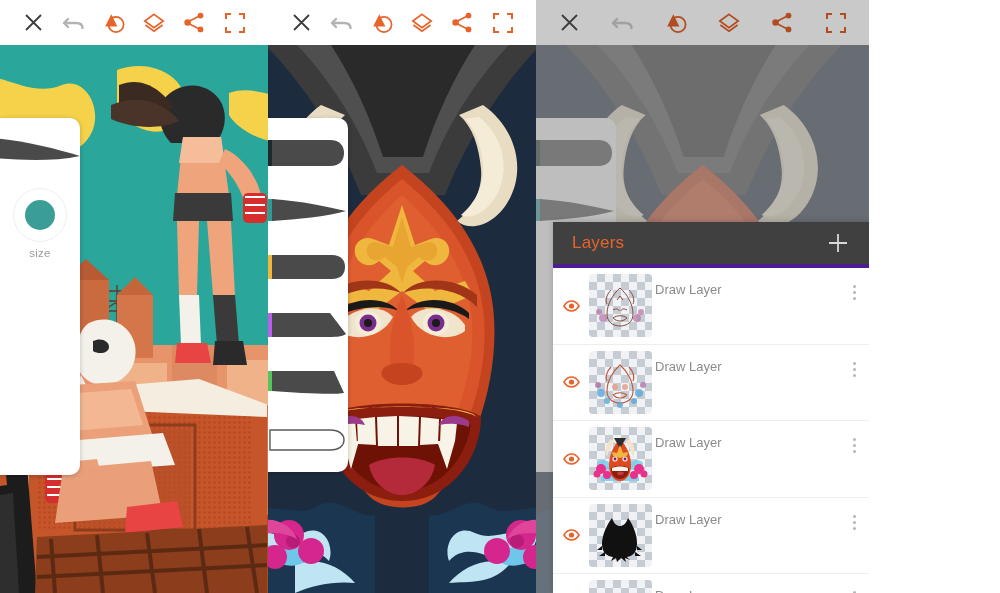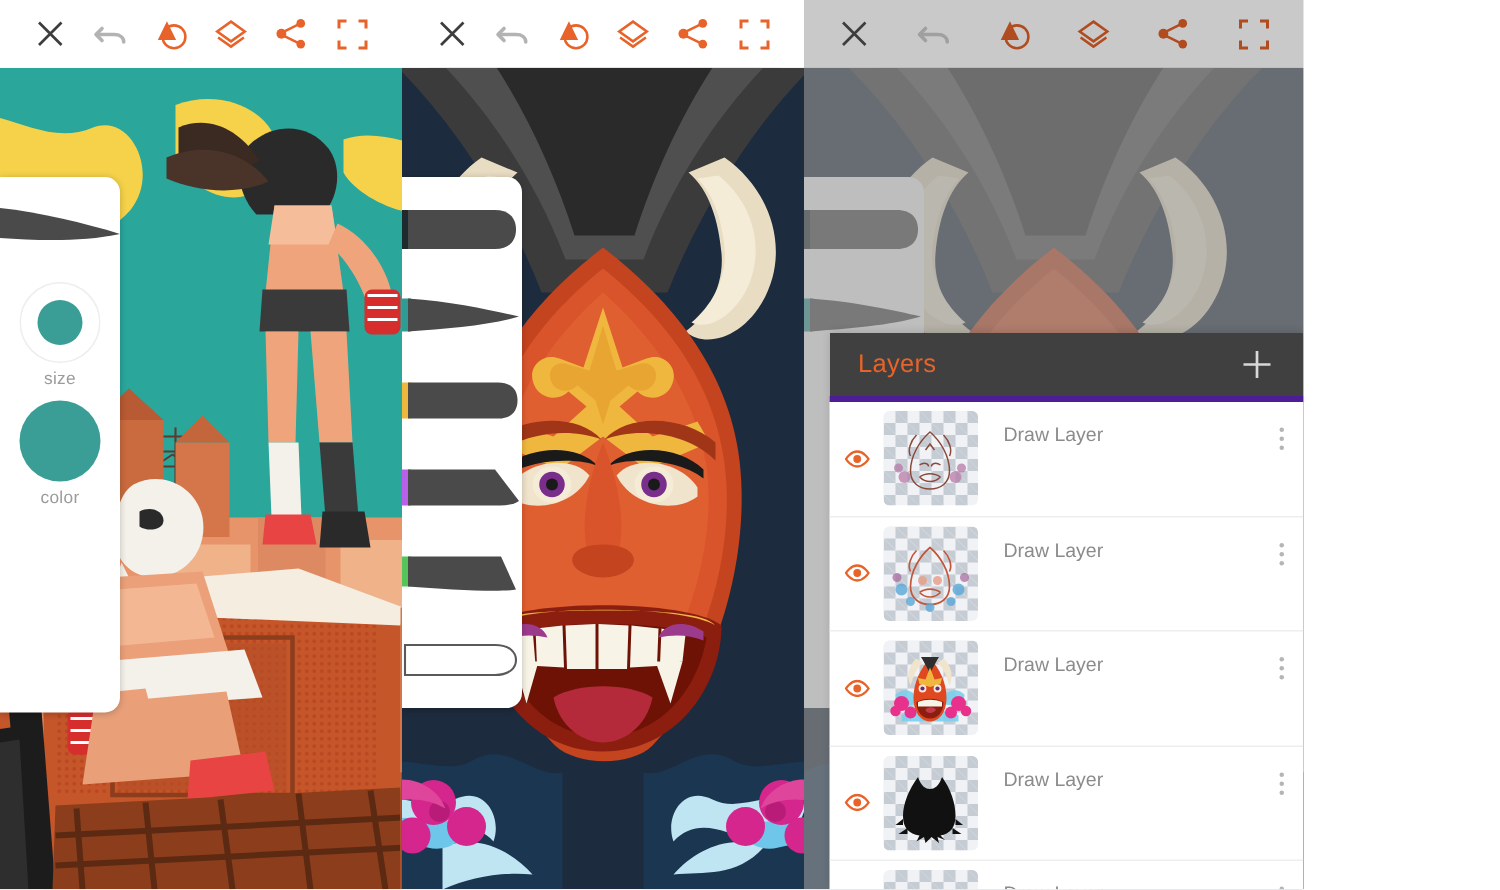--- a/index.html
+++ b/index.html
@@ -91,21 +91,21 @@
     overflow: hidden; flex: 0 0 63px; background: #ffffff;
   }
   .thumb-checker {
     position: absolute; inset: 0;
     background-image:
       linear-gradient(45deg, #c6ccd4 25%, transparent 25%, transparent 75%, #c6ccd4 75%),
       linear-gradient(45deg, #c6ccd4 25%, transparent 25%, transparent 75%, #c6ccd4 75%);
     background-size: 16px 16px; background-position: 0 0, 8px 8px; background-color: #f0f2f5;
   }
   .thumb svg { position: absolute; inset: 0; width: 100%; height: 100%; }
-  .layer-name { flex: 1 1 auto; font-size: 13px; color: #8b8b8b; padding-left: 17px; align-self: flex-start; margin-top: 14px; }
+  .layer-name { flex: 1 1 auto; font-size: 13px; color: #8b8b8b; padding-left: 3px; align-self: flex-start; margin-top: 14px; }
   .kebab { width: 30px; flex: 0 0 30px; display: flex; flex-direction: column; align-items: center; gap: 3px; align-self: flex-start; margin-top: 17px; cursor: pointer; }
   .kebab i { width: 3px; height: 3px; border-radius: 50%; background: #b5b5b5; display: block; }
 </style>
 </head>
 <body>
 
 <div class="screens">
 
   <div class="screen s1">
     <div class="canvas">
@@ -244,24 +244,20 @@
       <div class="brush-preview">
         <svg width="84" height="40" viewBox="0 0 84 40">
             <path d="M-4 10 C24 12 58 20 84 28 C56 34 22 32 -4 30 Z" fill="#4a4a4a"></path>
           </svg>
       </div>
       <div class="ctl">
         <div class="size-ring">
           <div class="size-dot" style="background:#3a9e96"></div>
         </div>
         <div class="ctl-label">size</div>
-      </div>
-      <div class="ctl">
-        <div class="color-circle" style="background:#3a9e96"></div>
-        <div class="ctl-label">color</div>
       </div>
     </div>
   </div>
 
   <div class="screen s2">
     <div class="canvas">
       <svg viewBox="0 0 334 548" preserveAspectRatio="xMidYMid slice">
         <defs>
             <clipPath id="c2">
               <rect width="334" height="548"></rect>

